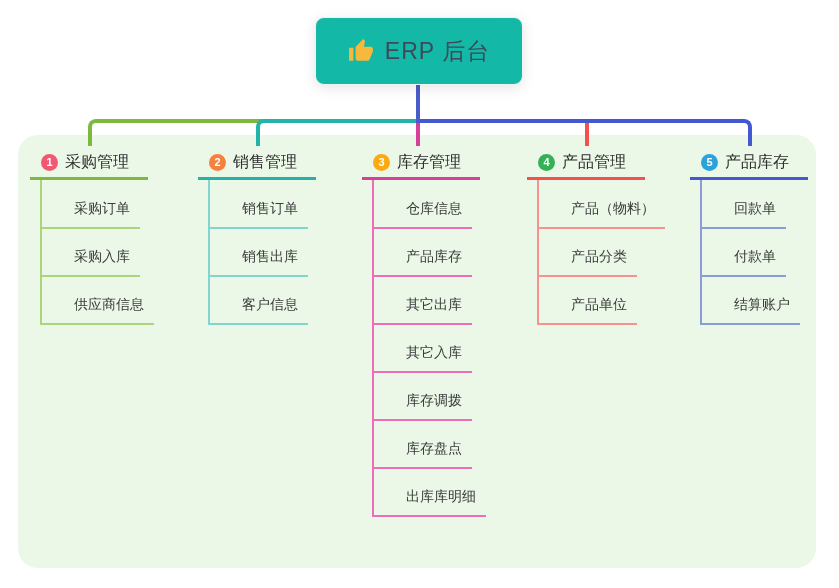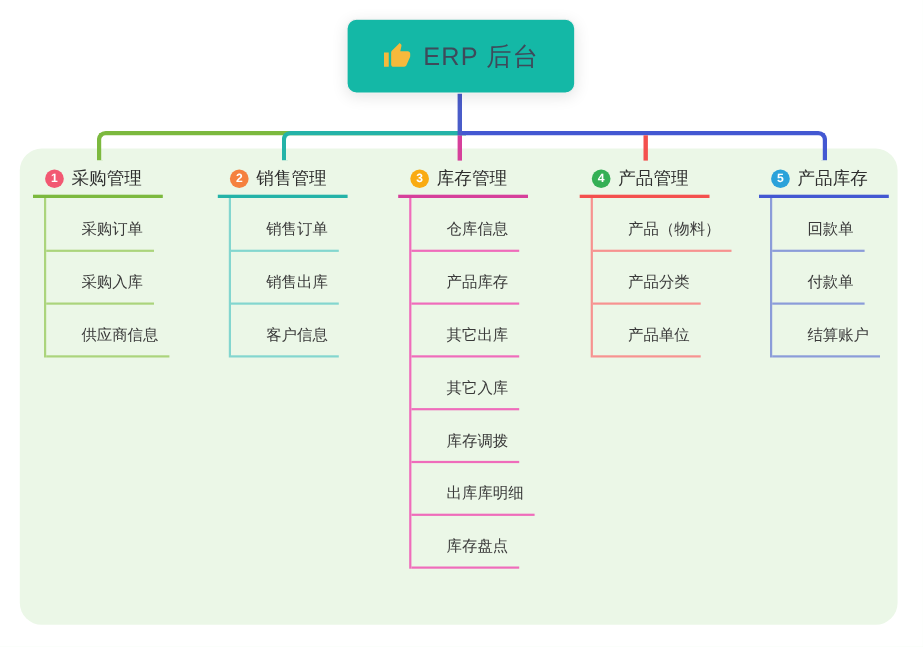--- a/index.html
+++ b/index.html
@@ -106,24 +106,24 @@
         <div class="child-row">
           <span class="child-label" style="border-bottom-color: rgb(239, 108, 187);">其它出库</span>
         </div>
         <div class="child-row">
           <span class="child-label" style="border-bottom-color: rgb(239, 108, 187);">其它入库</span>
         </div>
         <div class="child-row">
           <span class="child-label" style="border-bottom-color: rgb(239, 108, 187);">库存调拨</span>
         </div>
         <div class="child-row">
-          <span class="child-label" style="border-bottom-color: rgb(239, 108, 187);">出库库明细</span>
+          <span class="child-label" style="border-bottom-color: rgb(239, 108, 187);">库存盘点</span>
         </div>
         <div class="child-row">
-          <span class="child-label" style="border-bottom-color: rgb(239, 108, 187);">库存盘点</span>
+          <span class="child-label" style="border-bottom-color: rgb(239, 108, 187);">出库库明细</span>
         </div>
       </div>
     </div>
     <div class="branch" style="left: 527px; top: 148px;">
       <div class="branch-header" style="border-bottom-color: rgb(244, 80, 78);">
         <span class="badge" style="background: rgb(52, 176, 85);">4</span>
         <span class="branch-title">产品管理</span>
       </div>
       <div class="children" style="border-left-color: rgb(247, 146, 144); text-align: right;">
         <div class="child-row first">

